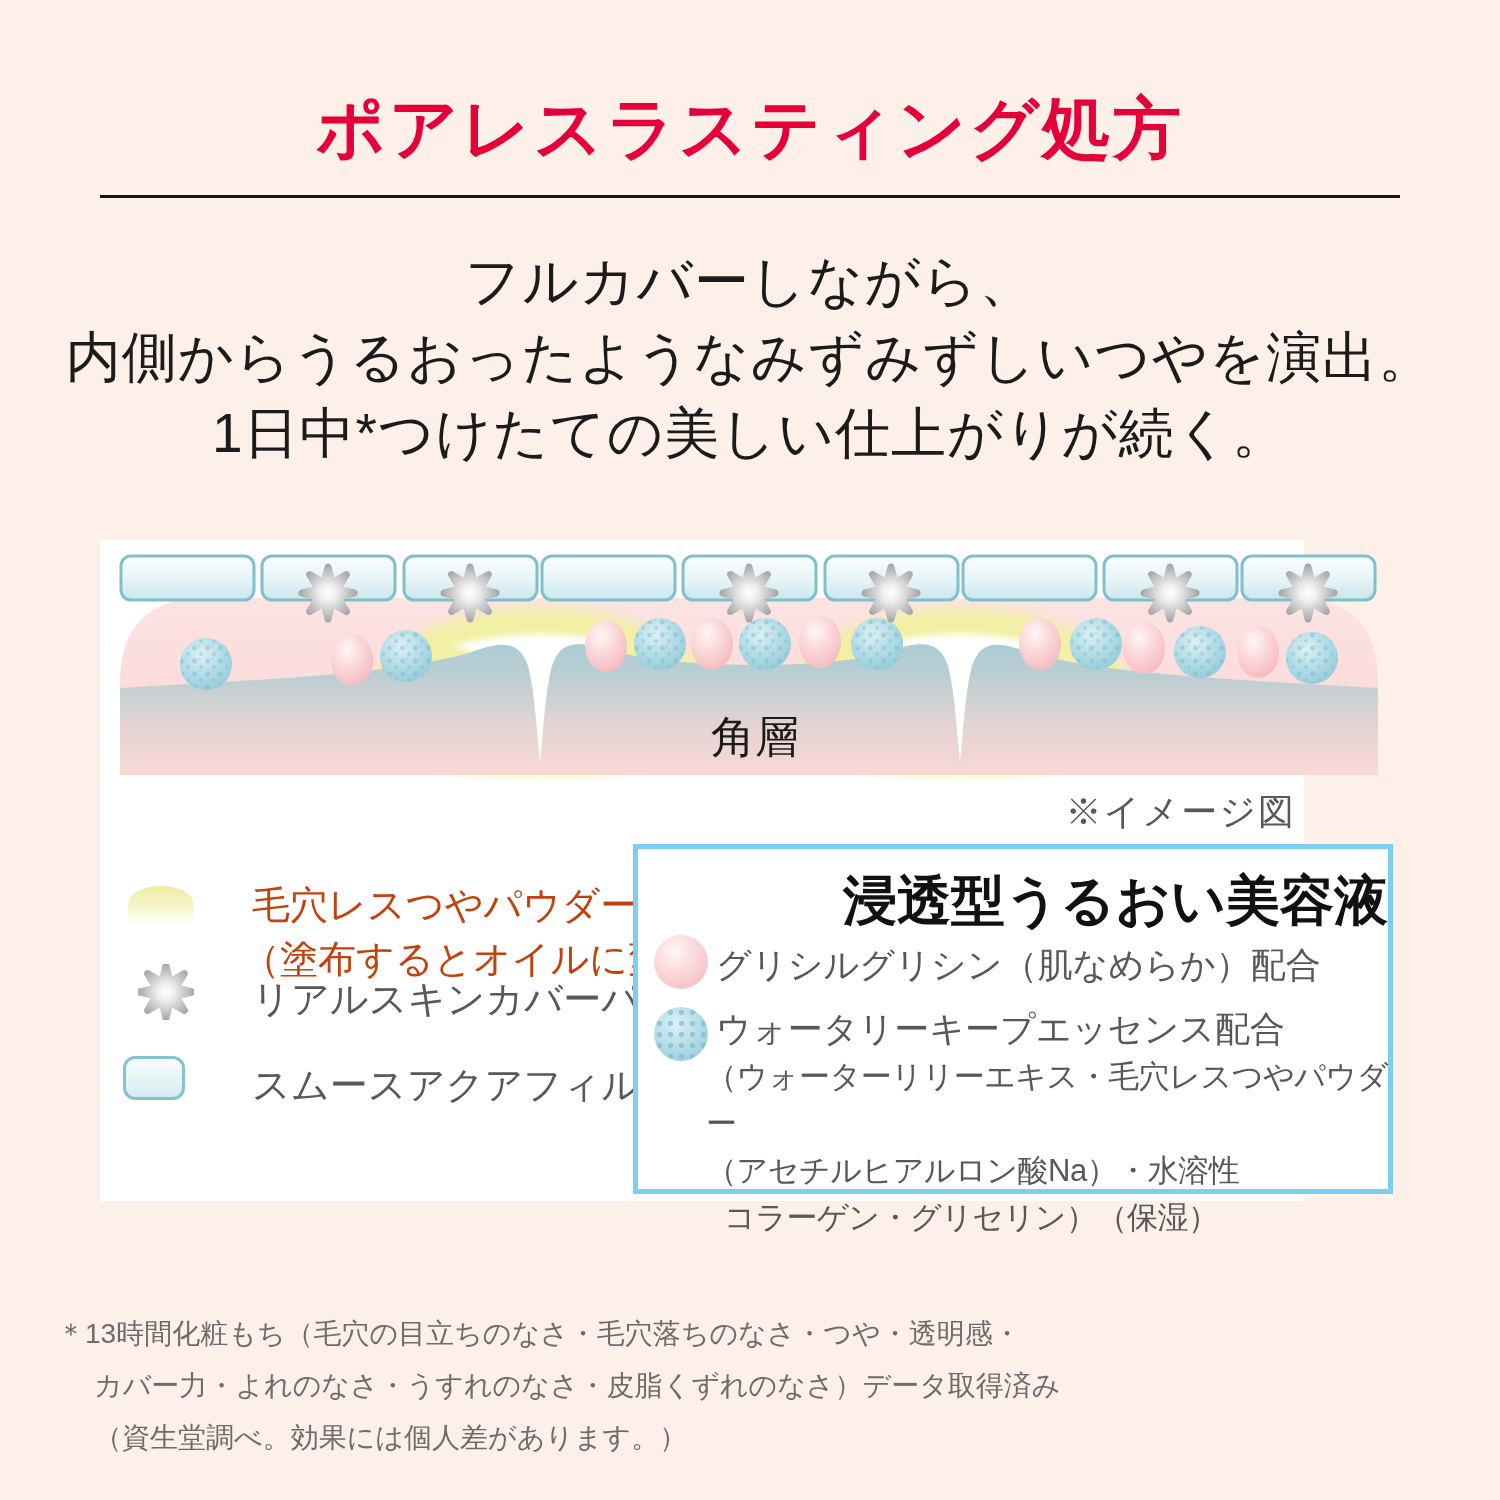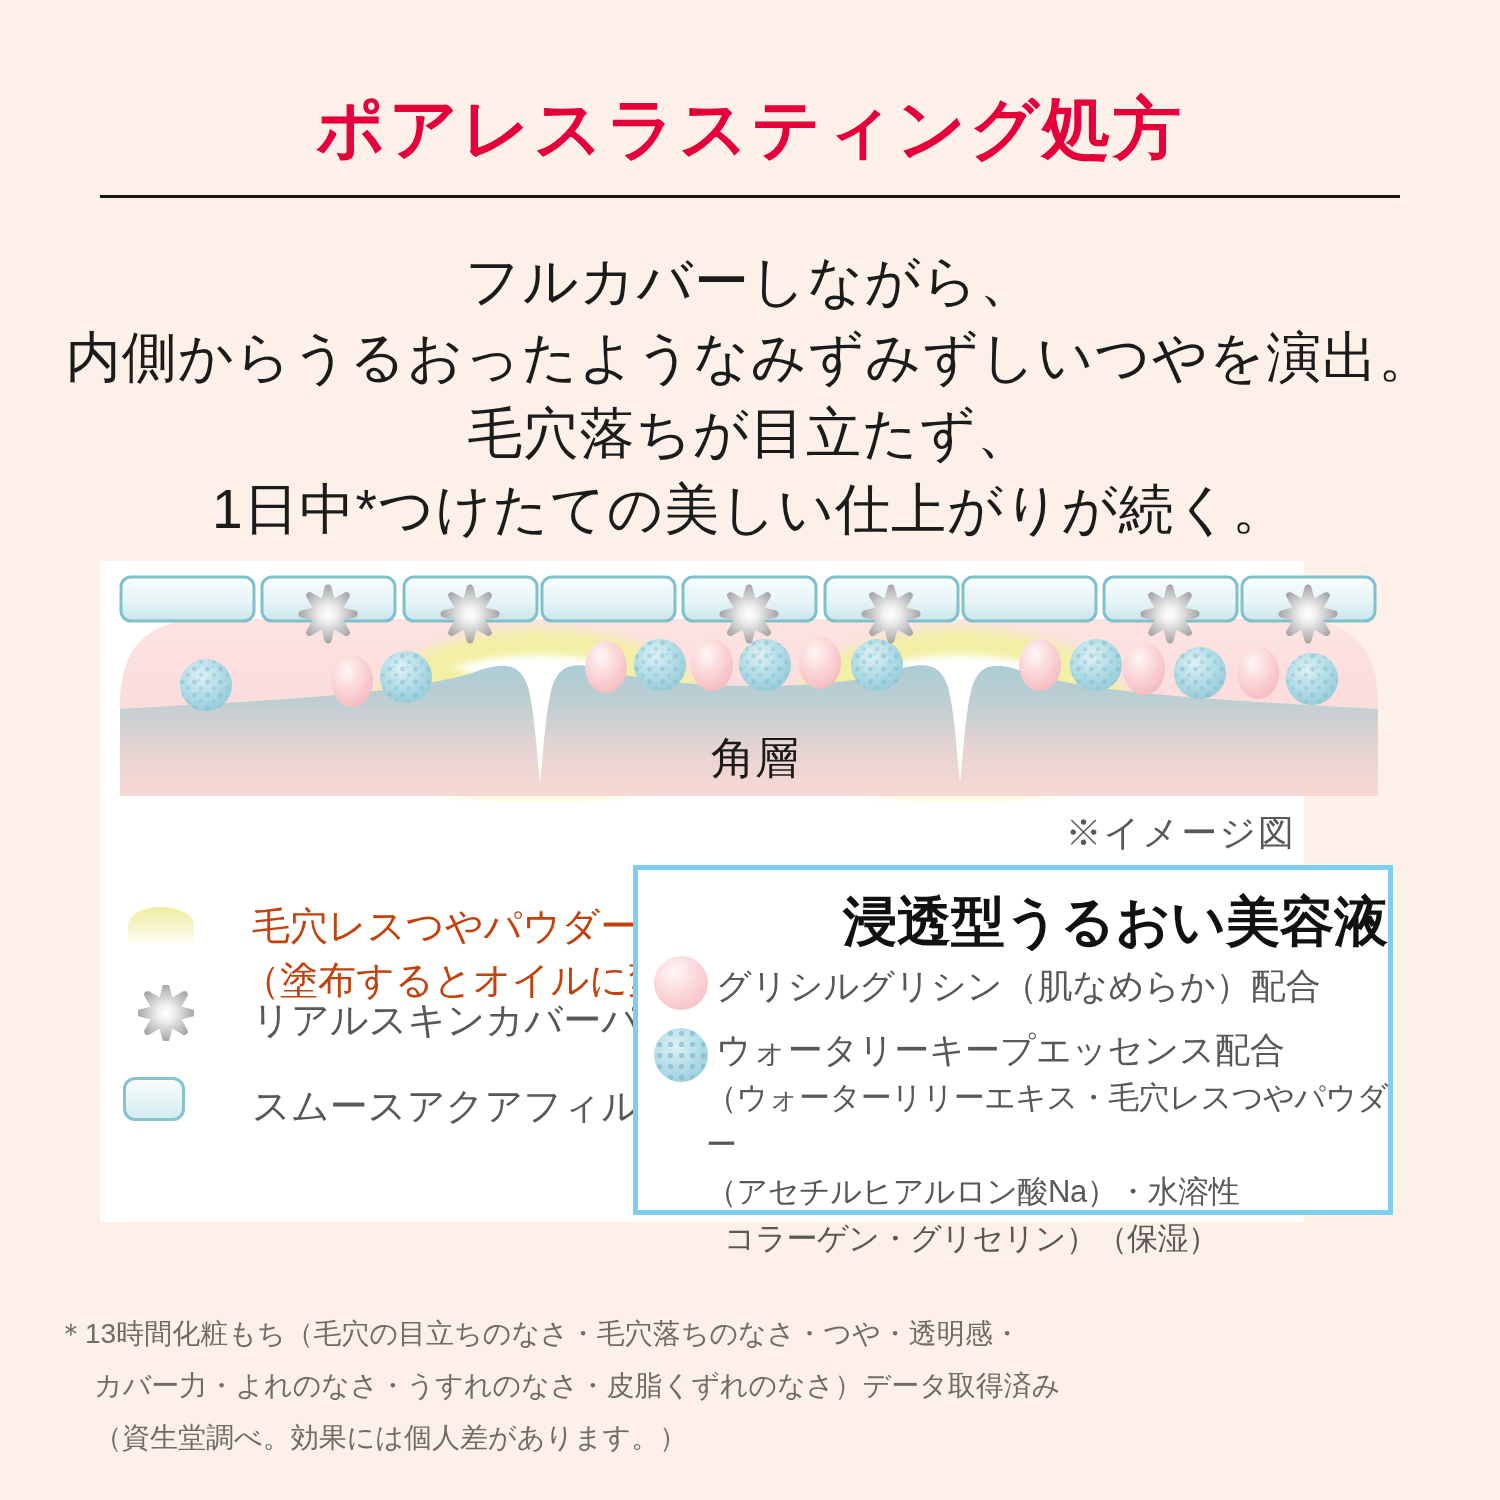--- a/index.html
+++ b/index.html
@@ -3,21 +3,21 @@
 <meta charset="utf-8">
 <style>
   html,body{margin:0;padding:0;background:#fcf0e8;}
   .canvas{position:relative;width:1500px;height:1500px;background:#fcf0e8;overflow:hidden;
           font-family:"Liberation Sans",sans-serif;color:#1b1b1b;}
   .title{position:absolute;top:84px;left:0;width:100%;text-align:center;
          font-size:68px;font-weight:bold;color:#e60039;letter-spacing:3px;}
   .rule{position:absolute;top:195px;left:100px;width:1300px;height:3px;background:#141414;}
   .intro{position:absolute;top:243px;left:0;width:100%;text-align:center;
          font-size:55px;line-height:76px;font-weight:500;color:#1b1b1b;letter-spacing:1px;}
-  .panel{position:absolute;left:100px;top:561px;width:1204px;height:661px;background:#ffffff;}
+  .panel{position:absolute;left:100px;top:540px;width:1204px;height:661px;background:#ffffff;}
   .skin-svg{position:absolute;left:0;top:0;}
   .image-note{position:absolute;top:248px;right:8px;font-size:36px;color:#595757;letter-spacing:2px;margin-left:33px;}
   
   .glow-icon{position:absolute;left:28px;top:346px;width:66px;height:36px;
              border-radius:66px 66px 0 0 / 36px 36px 0 0;
              background:linear-gradient(180deg,#efeda2 0%,#f5f3c2 45%,#fefdf3 100%);}
   .glow-label{position:absolute;left:152px;top:338px;font-size:38px;line-height:54px;color:#c2410c;}
   .glow-label .hang{margin-left:-10px;}
   .star-svg{position:absolute;left:38px;top:424px;}
   .cover-label{position:absolute;left:152px;top:434px;font-size:38px;color:#595757;}
@@ -49,21 +49,20 @@
 <body>
 
 <div class="canvas">
 
   <div class="title">ポアレスラスティング処方</div>
   <div class="rule"></div>
 
   <div class="intro">
     <div>フルカバーしながら、</div>
     <div>内側からうるおったようなみずみずしいつやを演出。</div>
-    <div>毛穴落ちが目立たず、</div>
     <div>1日中*つけたての美しい仕上がりが続く。</div>
   </div>
 
   <div class="panel">
 
     <svg class="skin-svg" width="1300" height="240" viewBox="0 0 1300 240">
       <defs>
         <linearGradient id="pinkLayerG" x1="0" y1="0" x2="0" y2="1">
           <stop offset="0" stop-color="#fce3e2"></stop>
             <stop offset="1" stop-color="#f9d6d4"></stop>

